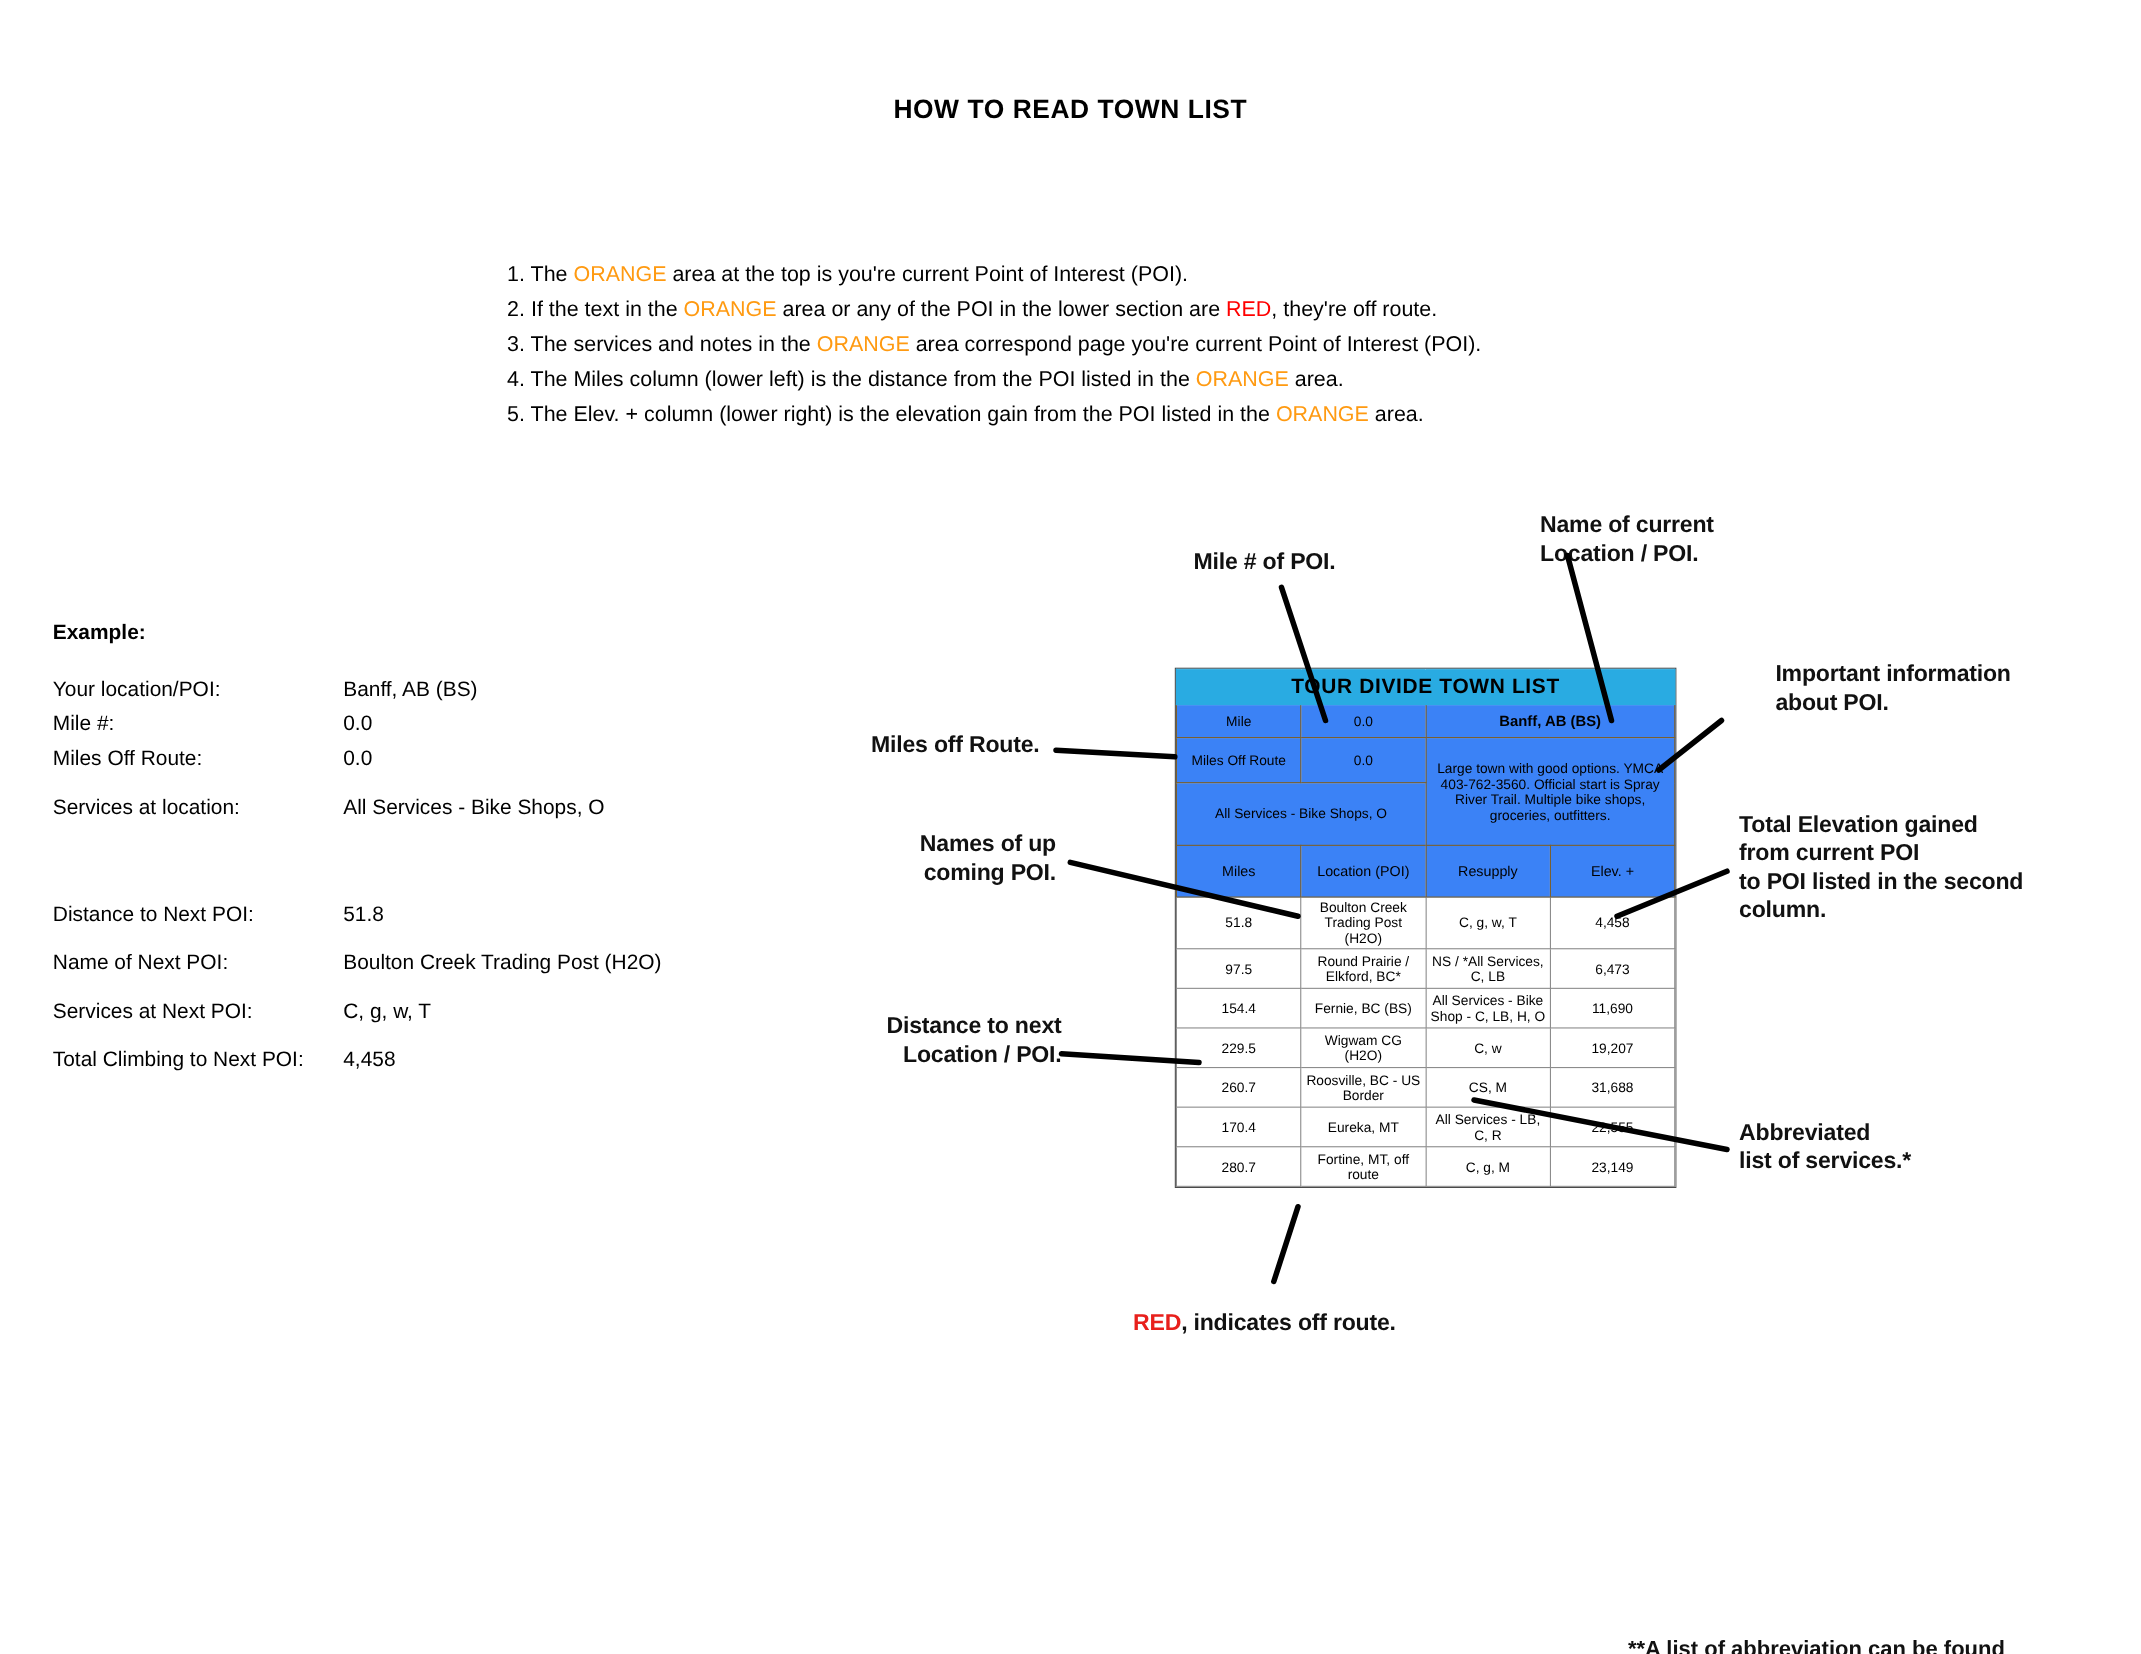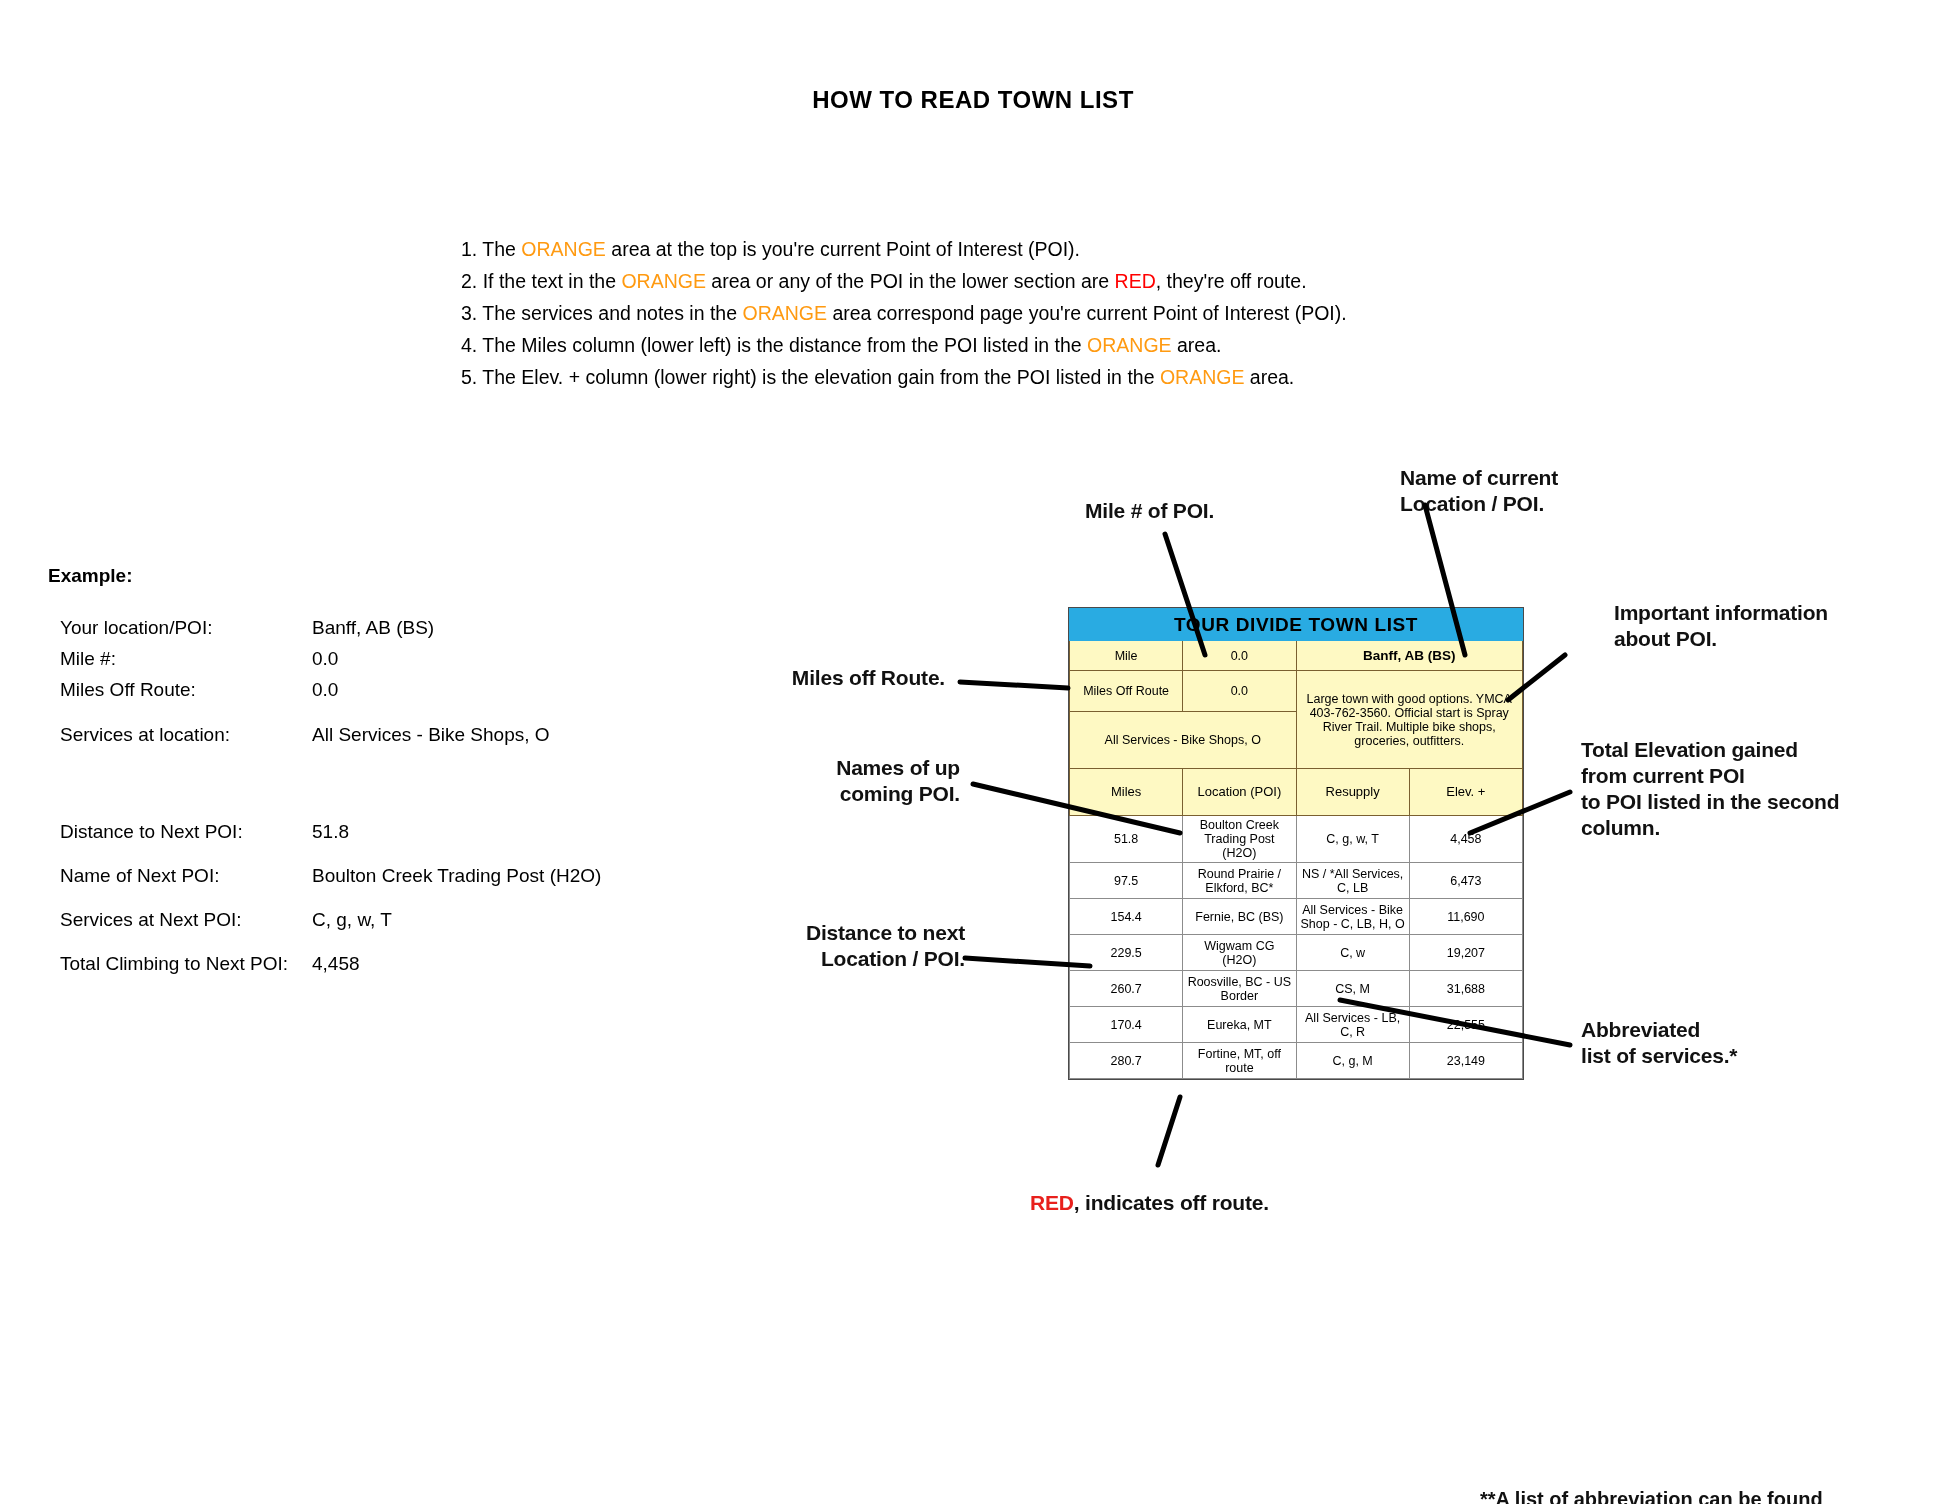--- a/index.html
+++ b/index.html
@@ -53,21 +53,21 @@
     font-weight: bold;
     font-size: 19px;
     margin-bottom: 30px;
   }
   .ex-row {
     position: relative;
     height: 31px;
   }
   .ex-row .ex-label {
     position: absolute;
-    left: 12px;
+    left: 0;
     top: 0;
   }
   .ex-row .ex-value {
     position: absolute;
     left: 264px;
     top: 0;
   }
   .ex-gap-sm { height: 14px; }
   .ex-gap-lg { height: 66px; }
   .ex-row-sp { height: 44px; }
@@ -97,21 +97,21 @@
     color: #000;
   }
   .tl-banner {
     background: #29ABE2;
     font-size: 19px !important;
     font-weight: bold;
     letter-spacing: 0.6px;
     height: 27px;
     border: 1px solid #29ABE2 !important;
   }
-  .tl-orange { background: #fef9c3; }
+  .tl-orange { background: #3b82f6; }
   .tl-mile-label { width: 69px; height: 25px; }
   .tl-mile-value { width: 134px; }
   .tl-poi-name { font-weight: bold; font-size: 13.5px !important; }
   .tl-offroute-label { height: 36px; line-height: 13px; }
   .tl-services { color: #E8268F; height: 52px; }
   .tl-note { line-height: 15px; padding: 4px 8px; font-size: 12.5px !important; }
   .tl-colhead { height: 42px; font-size: 13px !important; }
 
   #town-list td.data-cell {
     border: 1px solid #8c8c8c;

